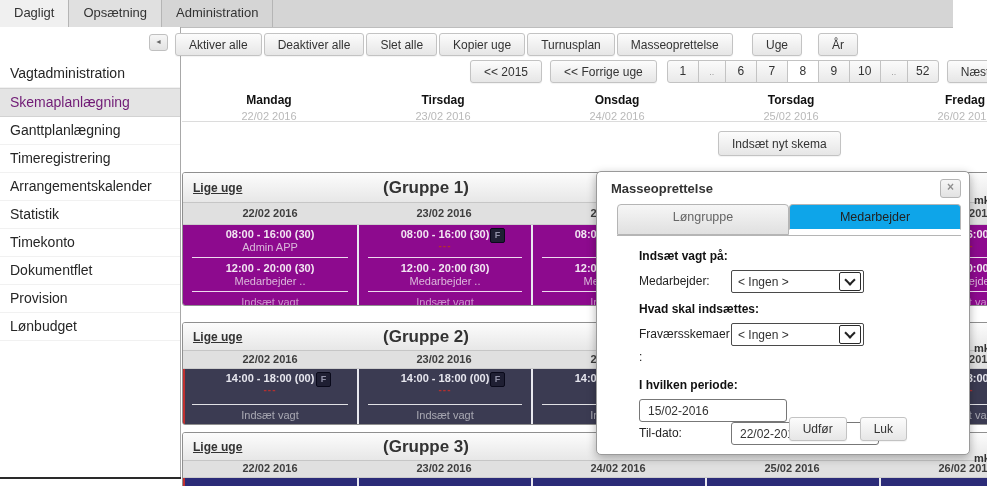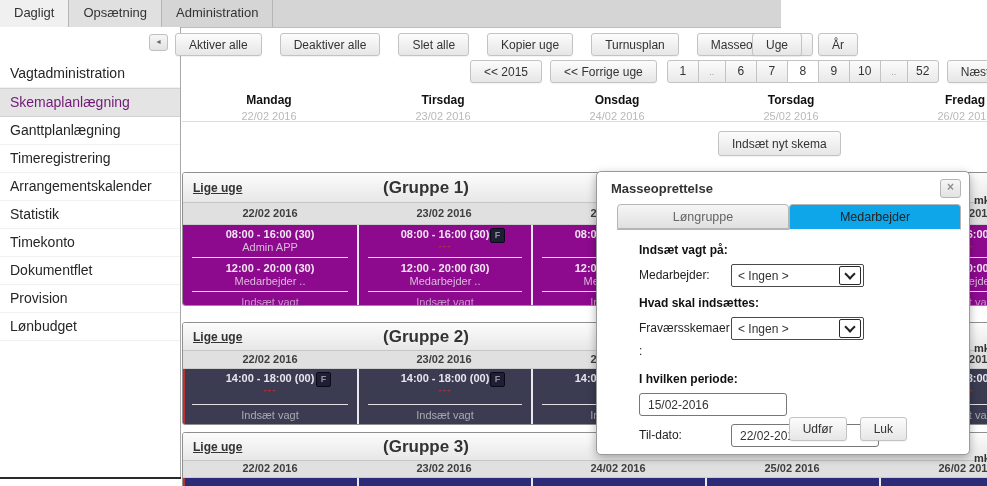--- a/index.html
+++ b/index.html
@@ -1,36 +1,36 @@
 <!DOCTYPE html>
 <html><head>
 <meta charset="utf-8">
 <style>
   html,body{margin:0;padding:0}
   body{position:relative;width:987px;height:486px;overflow:hidden;background:#fff;
        font-family:"Liberation Sans","DejaVu Sans",sans-serif;-webkit-font-smoothing:antialiased}
   
-  .menubar{position:absolute;left:0;top:0;width:781px;height:27px;background:#d5d5d5;
+  .menubar{position:absolute;left:0;top:0;width:953px;height:27px;background:#d5d5d5;
            border-bottom:1px solid #bdbdbd;display:flex}
   .mi{padding:0 14px;line-height:26px;font-size:13px;color:#333;border-right:1px solid #b5b5b5;cursor:default}
   .mi:nth-child(1){background:#f0f0f0}
   .mi:nth-child(2){background:#e0e0e0}
   
   .sidebar{position:absolute;left:0;top:27px;width:180px;height:451px;background:#fff;border-right:1px solid #a8a8a8}
   .collapse-btn{position:absolute;right:12px;top:7px;width:17px;height:15px;background:linear-gradient(#f6f6f6,#e3e3e3);
                 border:1px solid #c0c0c0;border-radius:3px;font-size:7px;color:#666;text-align:center;line-height:14px}
   .snav{position:absolute;top:33px;left:0;right:0}
   .sitem{height:27px;line-height:27px;padding-left:10px;font-size:14px;color:#262626;border-bottom:1px solid #f1f1f1}
   .sitem.selected{background:#e4e4e4;color:#701a75;border-top:1px solid #d2d2d2;border-bottom:1px solid #d2d2d2}
   .sidebar-bottomline{position:absolute;left:0;top:477px;width:181px;height:2px;background:#2a2a2a;z-index:6}
   
   .btn{display:inline-flex;align-items:center;justify-content:center;padding:0 13px;height:23px;
        background:linear-gradient(#fcfcfc,#e6e6e6);border:1px solid #c3c3c3;border-radius:3px;
        font-size:12px;color:#333;white-space:nowrap;box-shadow:0 1px 1px rgba(0,0,0,0.05)}
-  .toolbar{position:absolute;left:175px;top:33px;display:flex;gap:18px}
+  .toolbar{position:absolute;left:175px;top:33px;display:flex;gap:2px}
   .view-btns{position:absolute;left:752px;top:33px;display:flex;gap:16px}
   
   .weeknav{position:absolute;left:470px;top:60px;display:flex;align-items:flex-start}
   .weeknav .pyear{margin-right:8px}.weeknav .pweek{margin-right:10px}.weeknav .nweek{margin-left:8px}
   .segwrap{display:flex}
   .seg{min-width:14px;padding:0 8px;height:21px;line-height:21px;text-align:center;
        background:linear-gradient(#fbfbfb,#e9e9e9);border:1px solid #c3c3c3;margin-left:-1px;font-size:12px;color:#333}
   .seg.first{border-radius:3px 0 0 3px;margin-left:0}
   .seg.last{border-radius:0 3px 3px 0}
   .seg.active{background:#fff}
@@ -71,26 +71,26 @@
   .fbadge{position:absolute;right:26px;top:3px;width:13px;height:13px;background:#1f1f33;border:1px solid #09091a;
           border-radius:2px;color:#9292a8;font-size:9px;font-weight:bold;line-height:13px;text-align:center}
   .red-edge::before{content:"";position:absolute;left:0;top:0;bottom:0;width:2px;background:#c03030}
   
   .modal{position:absolute;left:596px;top:171px;width:374px;height:284px;background:#fff;border:1px solid #9a9a9a;
          border-radius:5px;box-shadow:0 3px 10px rgba(0,0,0,0.30);z-index:10;box-sizing:border-box}
   .dlg-title{padding:9px 0 0 14px;font-weight:bold;font-size:13px;color:#333}
   .dlg-close{position:absolute;right:8px;top:7px;width:19px;height:17px;background:linear-gradient(#f6f6f6,#e2e2e2);
              border:1px solid #b5b5b5;border-radius:3px;color:#8f8f8f;font-weight:bold;font-size:12px;line-height:15px;text-align:center}
   .tabs{display:flex;margin:8px 8px 0 20px;border-bottom:1px solid #b5b5b5}
-  .tab{flex:1;height:25px;line-height:25px;text-align:center;font-size:12.5px;border:1px solid #b5b5b5;
+  .tab{flex:1;height:31px;line-height:25px;text-align:center;font-size:12.5px;border:1px solid #b5b5b5;
        border-radius:4px 4px 0 0;background:linear-gradient(#f6f6f6,#e0e0e0);color:#666;box-sizing:border-box}
   .tab.active{background:#0ea5e9;border-bottom-color:#fff;margin-bottom:-1px;height:26px;color:#222;position:relative;z-index:2}
   .dlg-body{padding:4px 20px 0 42px}
   .sec-h{font-weight:bold;font-size:12px;color:#111;margin:9px 0 7px}
-  .frow{display:flex;margin-bottom:8px}
+  .frow{display:flex;}
   .flabel{width:92px;font-size:12px;color:#222;line-height:23px}
   .fselect{display:flex;align-items:center;width:133px;height:23px;border:1px solid #4a4a4a;border-radius:2px;background:#fff;box-sizing:border-box}
   .fselect .val{flex:1;font-size:12px;color:#333;padding-left:6px;white-space:nowrap}
   .fselect .ab{width:20px;height:17px;margin:2px;border:1px solid #2a2a2a;border-radius:2px;display:flex;align-items:center;justify-content:center;background:#fff}
   .chev{width:6px;height:6px;border-right:2px solid #222;border-bottom:2px solid #222;transform:rotate(45deg);margin-top:-3px}
   .finput{width:148px;height:23px;border:1px solid #777;border-radius:3px;font-size:12px;color:#333;padding:0 0 0 8px;
           box-sizing:border-box;font-family:"Liberation Sans","DejaVu Sans",sans-serif;background:#fff}
   .dlg-btns{position:absolute;right:62px;bottom:13px;display:flex;gap:13px}
   .dlg-btns .btn{height:24px}
 </style>

